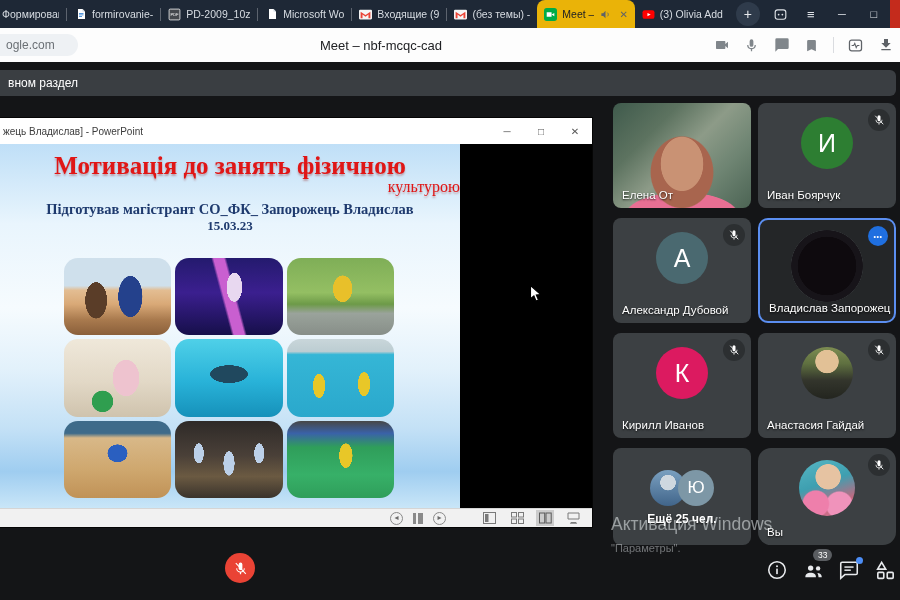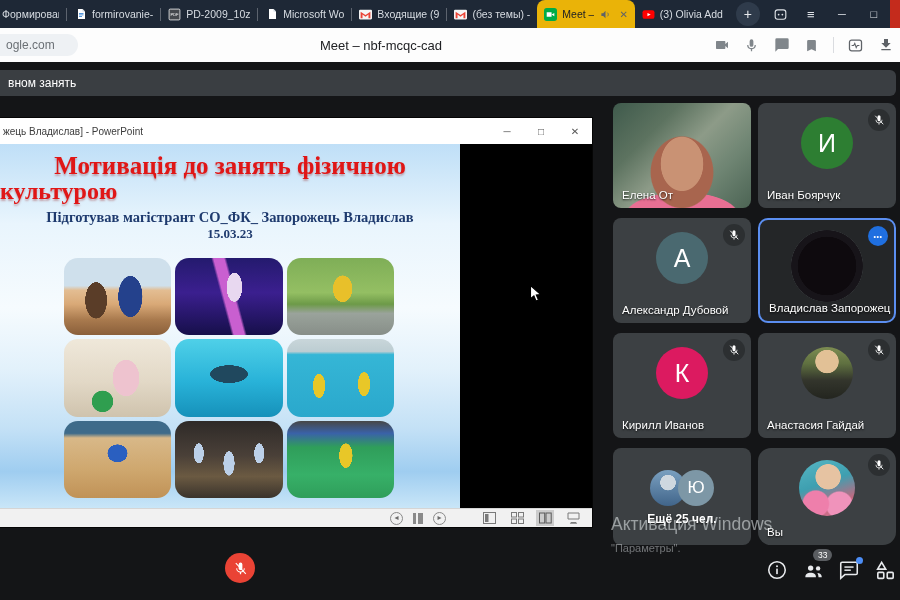--- a/index.html
+++ b/index.html
@@ -55,22 +55,22 @@
   .nav-circle { width:13px; height:13px; border:1px solid #8a8a8a; border-radius:50%; color:#6a6a6a; font-size:8px;
                 display:flex; align-items:center; justify-content:center; line-height:1; }
   .notes-ico { width:10px; height:11px; border-left:3px solid #8a8a8a; border-right:5px solid #8a8a8a; }
   .viewgap { width:14px; }
   .vbtn { width:18px; height:16px; display:flex; align-items:center; justify-content:center; }
   .vbtn.activeview { background:#cccccc; }
 
   
   .stitle { font-family:"Liberation Serif", serif; font-weight:bold; color:#e01616; text-align:center;
             font-size:25px; line-height:1.08; margin-top:8px; text-shadow:0 2px 2px rgba(150,30,30,.35); }
-  .stitle2 { font-family:"Liberation Serif", serif; font-weight:bold; color:#e01616; text-align:left;
-             font-size:24px; line-height:1; text-shadow:0 2px 2px rgba(150,30,30,.35); }
+  .stitle2 { font-family:"Liberation Serif", serif; font-weight:normal; color:#e01616; text-align:right;
+             font-size:16px; line-height:1; text-shadow:0 2px 2px rgba(150,30,30,.35); }
   .ssub { font-family:"Liberation Serif", serif; font-weight:bold; color:#1e3a6e; text-align:center;
           font-size:14.5px; margin-top:6px; }
   .sdate { font-family:"Liberation Serif", serif; font-weight:bold; color:#1e3a6e; text-align:center;
            font-size:13px; margin-top:0; }
   .collage { position:absolute; left:64px; top:114px; width:330px; height:240px;
              display:grid; grid-template-columns:repeat(3,1fr); grid-template-rows:repeat(3,1fr); gap:4px; }
   .cphoto { border-radius:14px; }
   .c1 { background:radial-gradient(ellipse 18px 30px at 30% 55%,#5a3d28 0 60%,transparent 61%),
                    radial-gradient(ellipse 20px 34px at 62% 50%,#24418c 0 60%,transparent 61%),
                    linear-gradient(180deg,#cfe0ec 0%,#cfe0ec 36%,#e3bd92 42%,#d9a977 60%,#a97a4e 80%,#8a5f3a 100%); }
@@ -286,21 +286,21 @@
         <svg width="16" height="16" viewBox="0 0 24 24" fill="#5f6368">
           <path d="M5 20h14v-2H5v2zM19 9h-4V3H9v6H5l7 7 7-7z"></path>
         </svg>
       </span>
   </div>
 </div>
 
 <div class="meet">
 
   <div class="banner">
-    <span>вном занять</span>
+    <span>вном раздел</span>
   </div>
 
   <div class="ppt">
     <div class="ppt-titlebar">
       <span class="ppt-title">жець Владислав] - PowerPoint</span>
       <div class="ppt-ctrls">
         <span class="ppt-ctrl">─</span>
         <span class="ppt-ctrl">□</span>
         <span class="ppt-ctrl">✕</span>
       </div>

